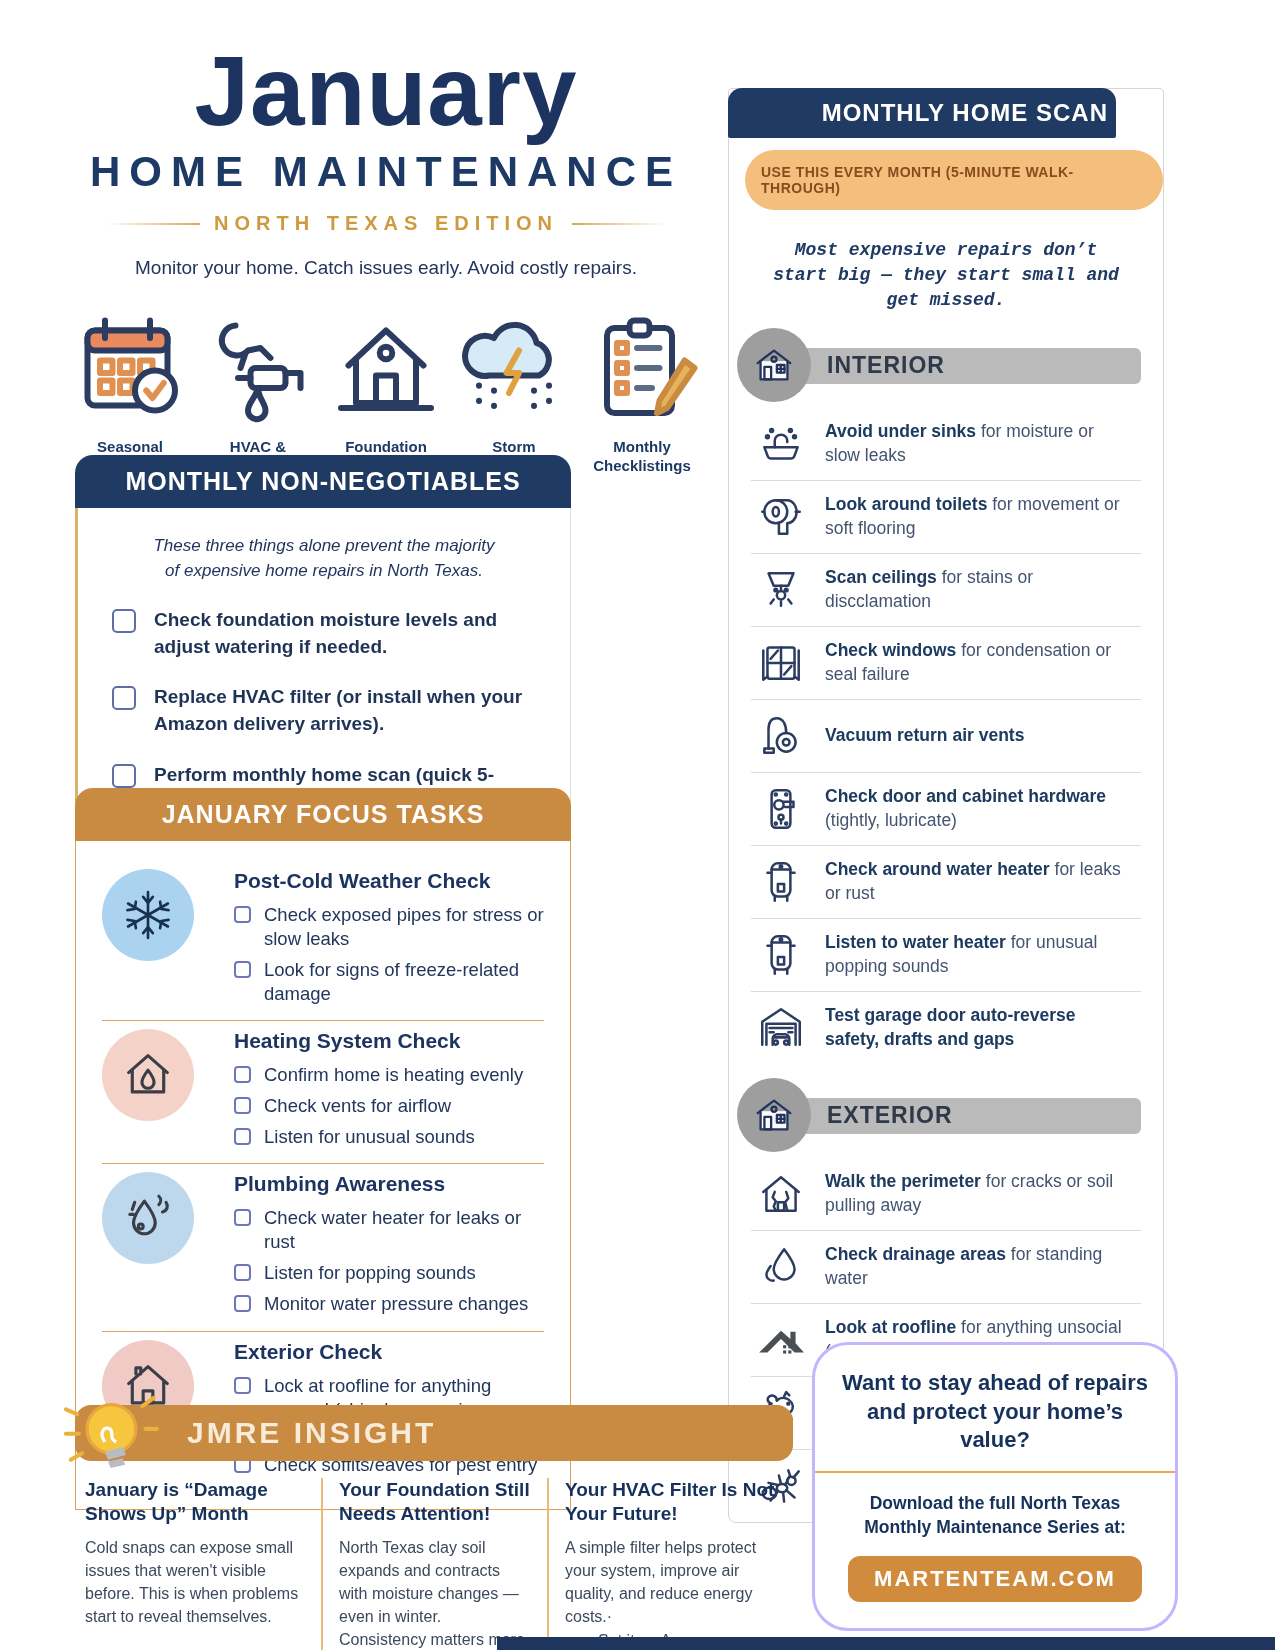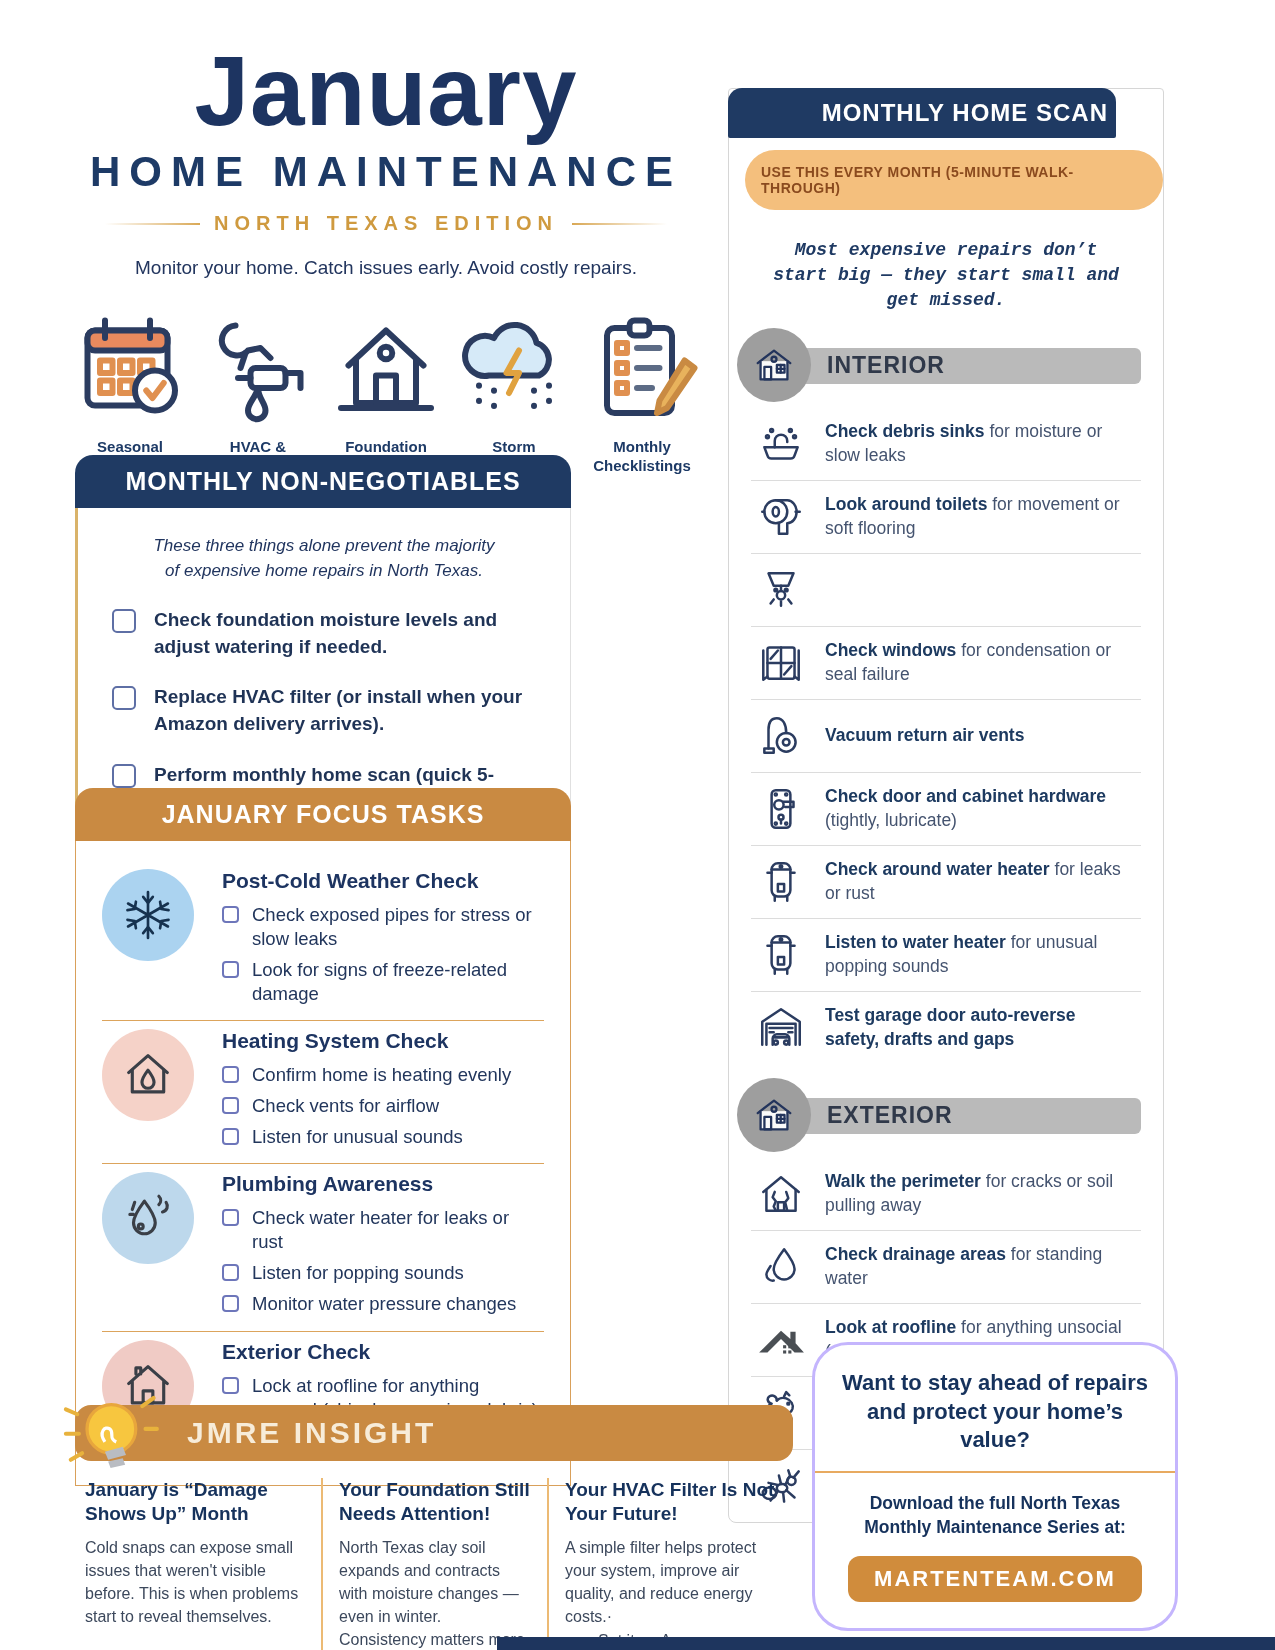--- a/index.html
+++ b/index.html
@@ -30,21 +30,21 @@
   .card-head.orange { background:#c98a42; }
   .nn { top:455px; }
   .nn .card-body { border:1px solid #e0e0e0; border-left:3px solid #d9b36a; border-top:none; padding:22px 34px 26px 34px; background:#fff; }
   .nn .intro { font-style:italic; font-weight:400; font-size:17px; color:#21355f; text-align:center; line-height:1.45; margin:4px 40px 20px 40px; }
   .nn-item { display:flex; gap:18px; align-items:flex-start; margin-top:24px; }
   .cb { width:24px; height:24px; border:2.5px solid #5e6fa5; border-radius:5px; flex:0 0 auto; margin-top:2px; background:#fff; }
   .nn-item .txt { font-size:19px; font-weight:600; color:#1f3356; line-height:1.4; max-width:470px; }
 
   .focus { top:788px; }
   .focus .card-body { border:1.5px solid #d9a05a; border-top:none; padding:20px 26px 18px 26px; background:#fff; }
-  .fsec { display:flex; gap:28px; align-items:flex-start; padding:8px 0 14px 0; }
+  .fsec { display:flex; gap:40px; align-items:flex-start; padding:8px 0 14px 0; }
   .fsec + .fsec { border-top:1.5px solid #dca45c; padding-top:8px; }
   .fcircle { width:92px; height:92px; border-radius:50%; flex:0 0 auto; display:flex; align-items:center; justify-content:center; }
   .fcircle svg { width:58px; height:58px; }
   .fbody h3 { font-size:21px; font-weight:700; color:#1d3461; margin-bottom:10px; }
   .fitem { display:flex; gap:13px; align-items:flex-start; margin-top:7px; }
   .cb-sm { width:17px; height:17px; border:2px solid #6d76ba; border-radius:4px; flex:0 0 auto; margin-top:3px; background:#fff; }
   .fitem .txt { font-size:18.5px; color:#22365c; font-weight:500; line-height:1.3; max-width:400px; }
 
   
   .scanbox { position:absolute; left:728px; top:88px; width:436px; min-height:1207px;
@@ -301,21 +301,21 @@
           <span class="sico">
             <svg viewBox="0 0 48 48" fill="none" stroke="#2b3c60" stroke-width="2.4" stroke-linecap="round" stroke-linejoin="round">
               <path d="M8 27h32l-3 8a4 4 0 0 1-4 3H15a4 4 0 0 1-4-3z"></path>
               <path d="M18 27v-6a6 6 0 0 1 12 0v1"></path>
               <circle cx="11" cy="17" r="1.4"></circle>
               <circle cx="37" cy="17" r="1.4"></circle>
               <circle cx="15" cy="11" r="1.4"></circle>
               <circle cx="33" cy="11" r="1.4"></circle>
             </svg>
           </span>
-          <span class="stxt"><b>Check debris sinks</b> for moisture or slow leaks</span>
+          <span class="stxt"><b>Avoid under sinks</b> for moisture or slow leaks</span>
         </div>
         <div class="scan-item">
           <span class="sico">
             <svg viewBox="0 0 48 48" fill="none" stroke="#2b3c60" stroke-width="2.4" stroke-linecap="round" stroke-linejoin="round">
               <circle cx="19" cy="19" r="11"></circle>
               <ellipse cx="19" cy="19" rx="3" ry="4.5"></ellipse>
               <path d="M19 8h11a9 11 0 0 1 0 22v10h-8V30"></path>
               <path d="M6 19h2M38 19h4"></path>
             </svg>
           </span>
@@ -325,20 +325,21 @@
           <span class="sico">
             <svg viewBox="0 0 48 48" fill="none" stroke="#2b3c60" stroke-width="2.4" stroke-linecap="round" stroke-linejoin="round">
               <path d="M12 8h24l-5 12H17z"></path>
               <path d="M24 20v5"></path>
               <circle cx="24" cy="29" r="4"></circle>
               <path d="M24 35v4M17 33l-3 4M31 33l3 4"></path>
               <circle cx="19" cy="24" r="1.3"></circle>
               <circle cx="29" cy="24" r="1.3"></circle>
             </svg>
           </span>
+          <span class="stxt"><b>Scan ceilings</b> for stains or discclamation</span>
         </div>
         <div class="scan-item">
           <span class="sico">
             <svg viewBox="0 0 48 48" fill="none" stroke="#2b3c60" stroke-width="2.4" stroke-linecap="round" stroke-linejoin="round">
               <rect x="11" y="9" width="26" height="30" rx="2"></rect>
               <path d="M11 24h26M24 9v30"></path>
               <path d="M14 20l7-8M27 35l7-8"></path>
               <path d="M7 12v28l4-3M41 12v28l-4-3"></path>
             </svg>
           </span>

